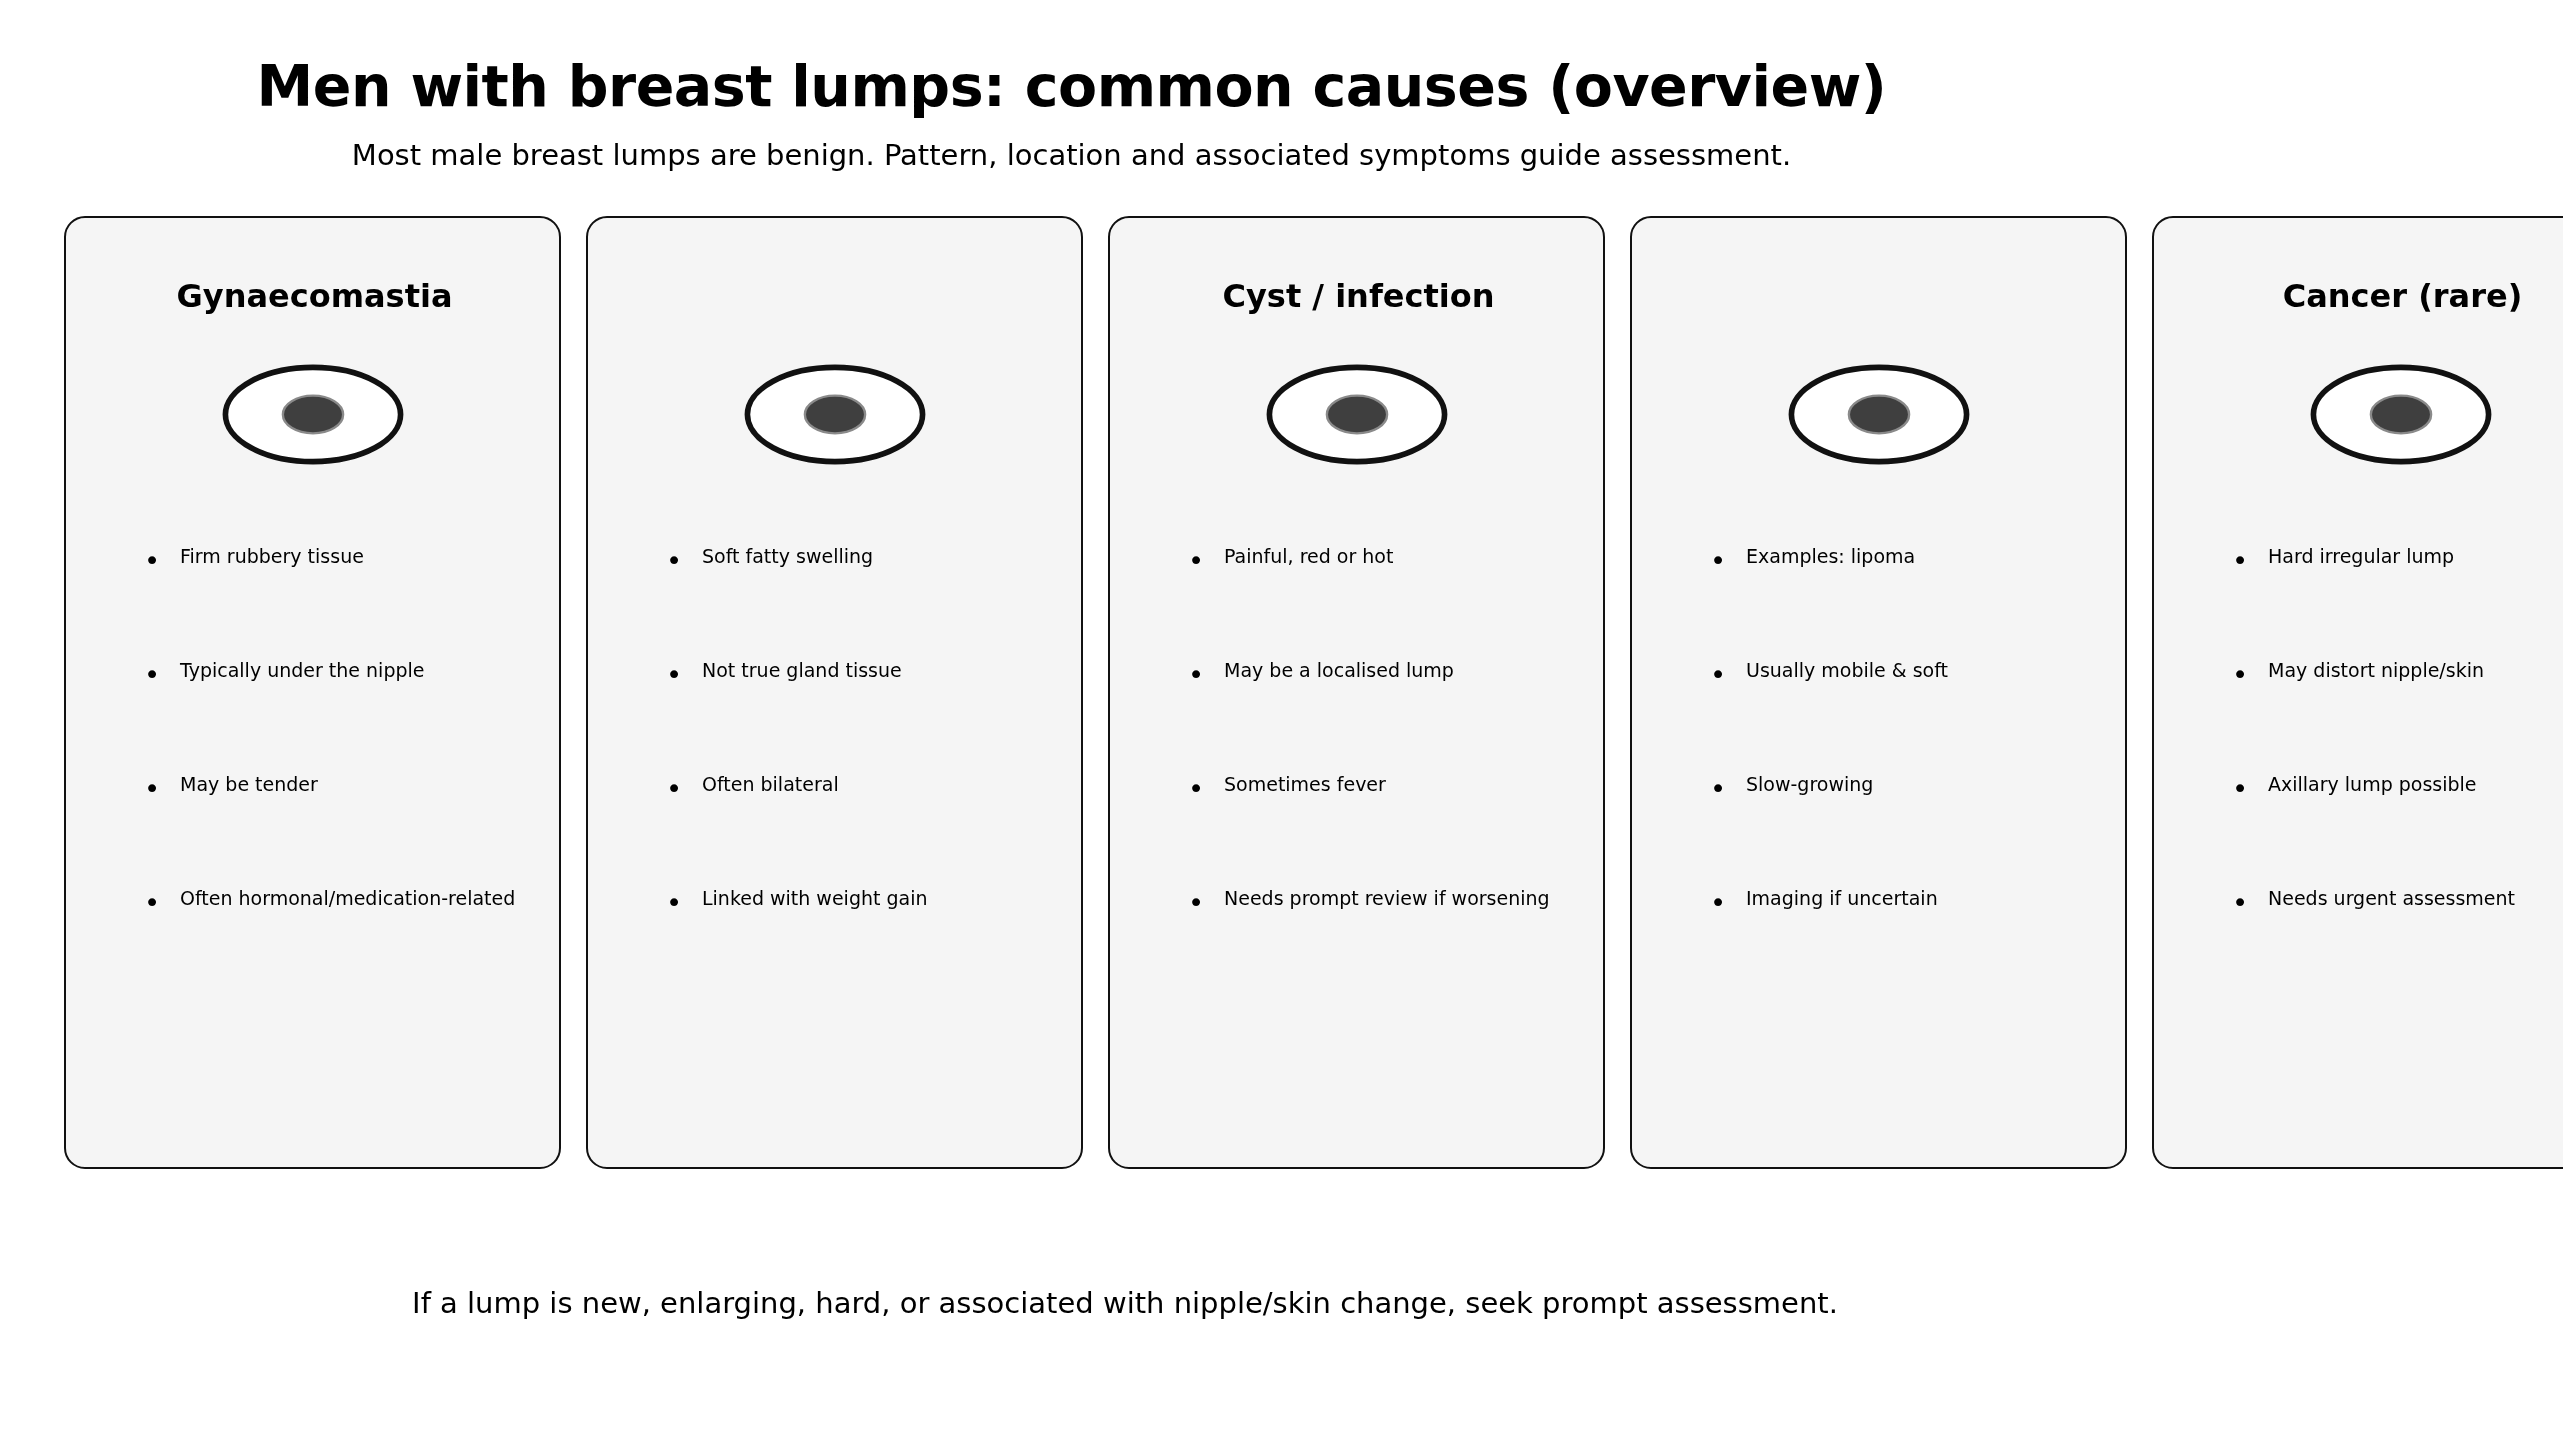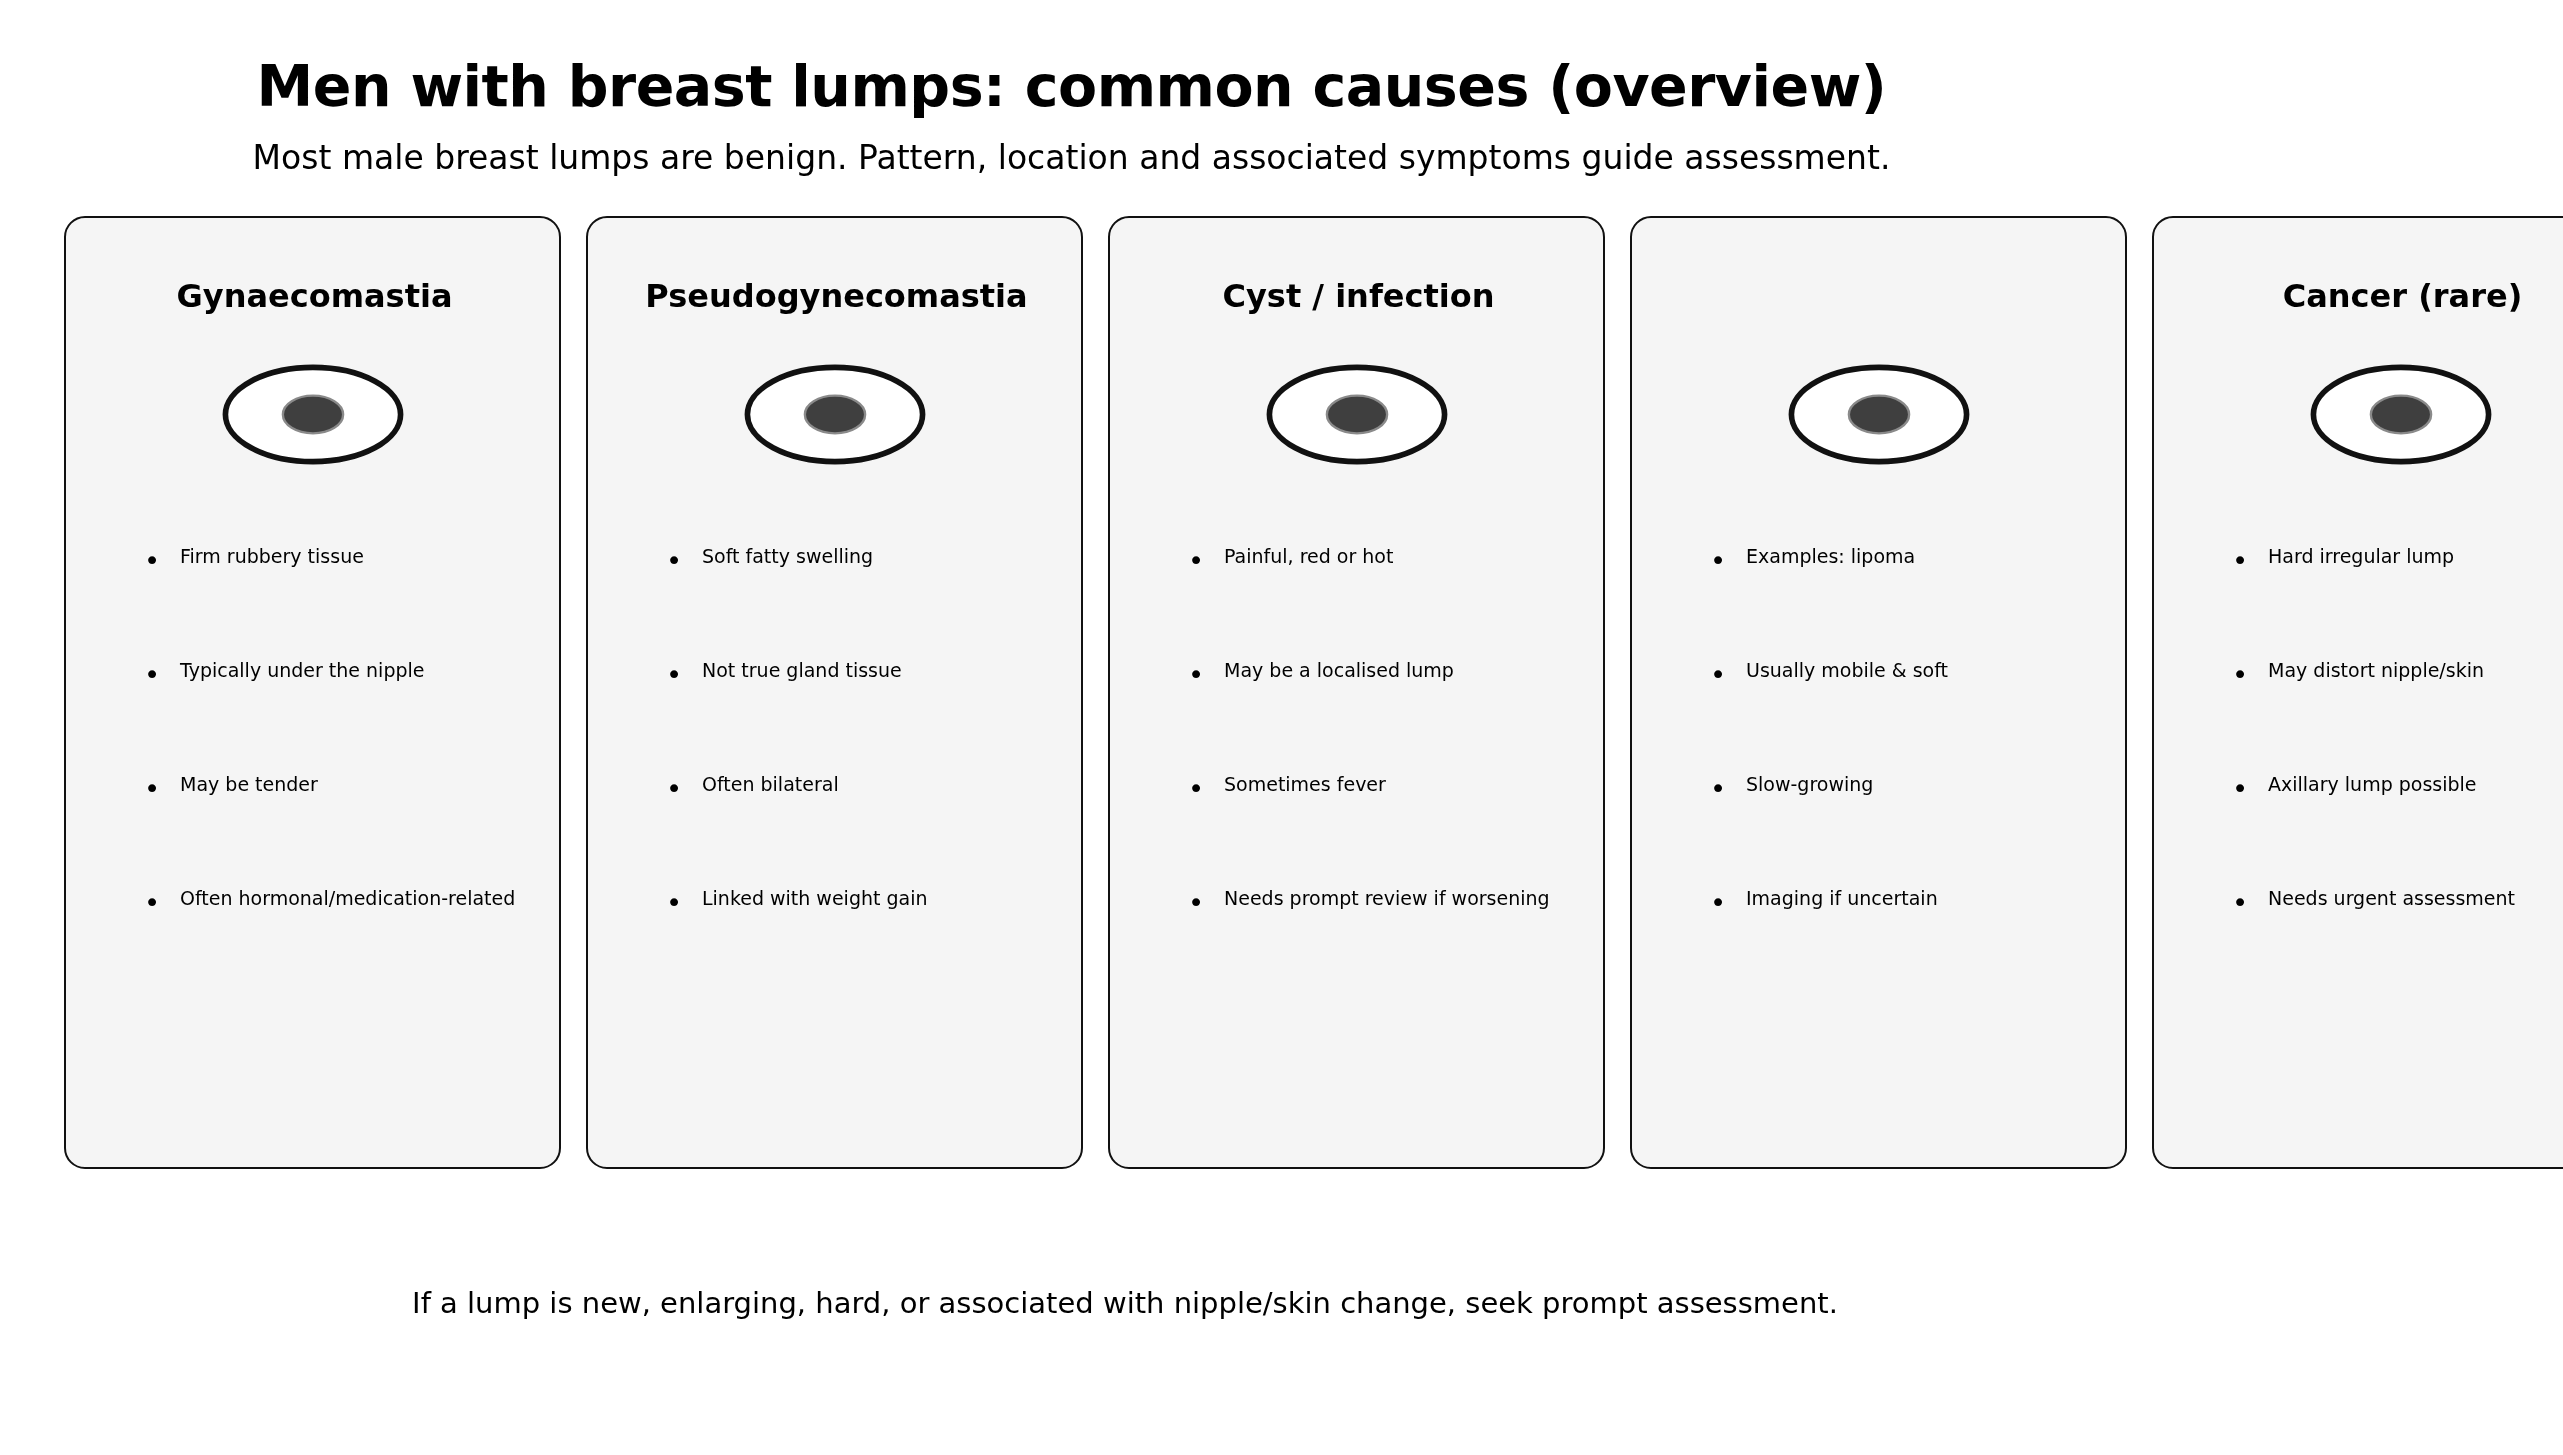--- a/index.html
+++ b/index.html
@@ -33,21 +33,21 @@
   }
   .page-title {
     font-size: 57px;
     font-weight: 700;
     letter-spacing: -0.5px;
     line-height: 1.05;
     margin: 0;
     color: #000000;
   }
   .page-subtitle {
-    font-size: 33px;
+    font-size: 29px;
     font-weight: 400;
     line-height: 1.2;
     margin: 21px 0 0 0;
     color: #000000;
   }
 
   
   .cards-row {
     position: absolute;
     left: 64px;
@@ -176,21 +176,20 @@
           <span class="bullet-text">May be tender</span>
         </li>
         <li class="bullet">
           <span class="bullet-dot">•</span>
           <span class="bullet-text">Often hormonal/medication-related</span>
         </li>
       </ul>
     </div>
 
     <div class="card">
-      <div class="card-title">Pseudogynecomastia</div>
       <div class="card-icon">
         <svg viewBox="0 0 200 120" xmlns="http://www.w3.org/2000/svg">
           <ellipse cx="100" cy="60" rx="93" ry="50" fill="#ffffff" stroke="#111111" stroke-width="6"></ellipse>
           <ellipse cx="100" cy="60" rx="32" ry="20" fill="#3f3f3f" stroke="#8a8a8a" stroke-width="2.5"></ellipse>
         </svg>
       </div>
       <ul class="bullets">
         <li class="bullet">
           <span class="bullet-dot">•</span>
           <span class="bullet-text">Soft fatty swelling</span>

